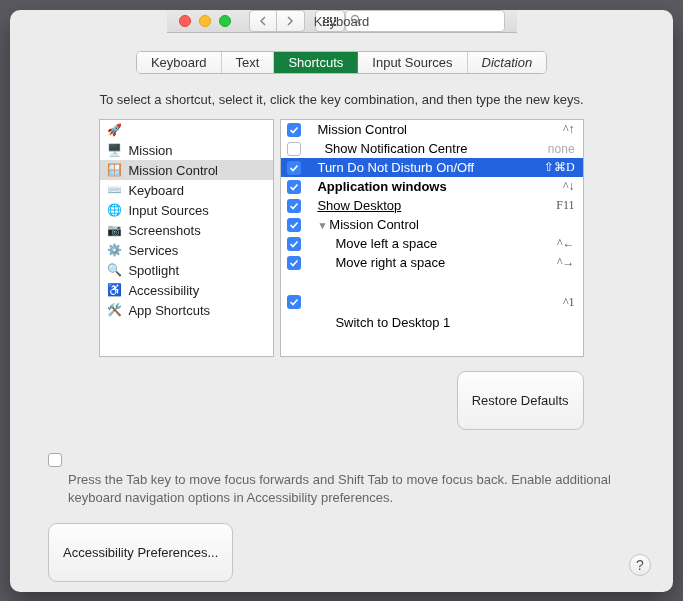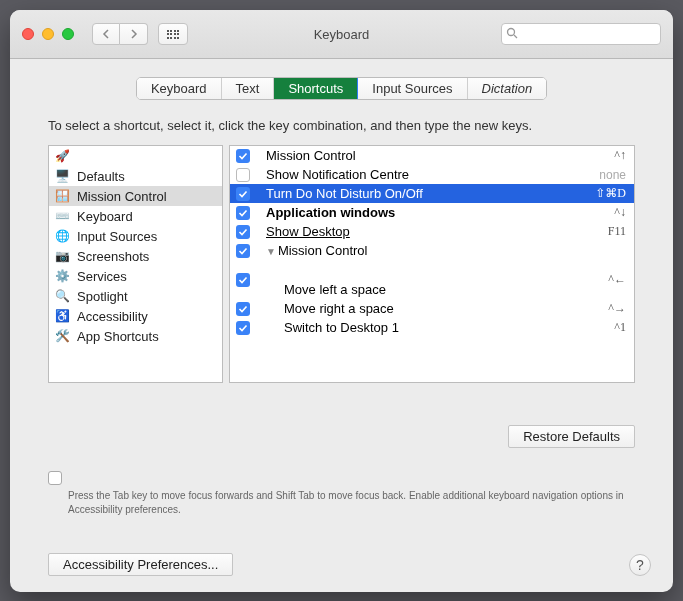--- a/index.html
+++ b/index.html
@@ -16,20 +16,21 @@
     left: 10px;
     top: 10px;
     width: 663px;
     height: 582px;
     background: #ececec;
     border-radius: 10px;
     box-shadow: 0 12px 30px rgba(0,0,0,0.4);
     overflow: hidden;
     display: flex;
     flex-direction: column;
+    align-items: center;
   }
   .titlebar {
     height: 50px;
     background: linear-gradient(#e8e8e8, #dcdcdc);
     border-bottom: 1px solid #b8b8b8;
     display: flex;
     align-items: center;
     padding: 0 12px;
     position: relative;
   }
@@ -114,28 +115,28 @@
   .chk svg { width:10px; height:10px; }
   .shortcut-row .label { flex:1; }
   .shortcut-row .keys { color:#555; font-size:12px; font-family:-apple-system; }
   .shortcut-row.sel .keys { color:#fff; }
   .shortcut-row .none { color:#aaa; font-size:12px; }
   .disclose { color:#888; font-size:10px; margin-right:2px; }
 
   .restore { display:flex; justify-content:flex-end; margin-top:14px; }
   .restore button, .accpref button {
     background:linear-gradient(#fdfdfd,#f0f0f0);
-    border:1px solid #c4c4c4; border-radius:2px;
-    padding:3px 14px; font-size:13px; color:#222;margin-top:28px;
+    border:1px solid #c4c4c4; border-radius:9px;
+    padding:21px 14px; font-size:13px; color:#222;
   }
 
   .footer { padding: 22px 38px 16px 38px; }
   .kbcheck { display:flex; gap:6px; align-items:flex-start; font-size:13px; color:#222; margin-bottom:4px;}
   .kbcheck .box { width:14px; height:14px; background:#fff; border:1px solid #aaa; border-radius:3px; flex-shrink:0; margin-top:1px;}
-  .helptext { font-size:10px; color:#666; padding-left:20px; margin-bottom:9px; line-height:1.35; }
+  .helptext { font-size:13px; color:#666; padding-left:20px; margin-bottom:17px; line-height:1.35; }
 
   .help-btn {
     position:absolute; right:22px; bottom:16px;
     width:22px; height:22px; border-radius:50%;
     background:linear-gradient(#fdfdfd,#ececec);
     border:1px solid #c4c4c4;
     display:flex; align-items:center; justify-content:center;
     color:#555; font-size:14px;
   }
 </style>
@@ -204,21 +205,21 @@
   <div class="content">
     <div class="instruction">To select a shortcut, select it, click the key combination, and then type the new keys.</div>
 
     <div class="panes">
       <div class="pane left" id="sidebar">
           <div class="sidebar-item">
             <span class="icon">🚀</span>
           </div>
           <div class="sidebar-item">
             <span class="icon">🖥️</span>
-            <span>Defaults</span>
+            <span>Mission</span>
           </div>
           <div class="sidebar-item sel">
             <span class="icon">🪟</span>
             <span>Mission Control</span>
           </div>
           <div class="sidebar-item">
             <span class="icon">⌨️</span>
             <span>Keyboard</span>
           </div>
           <div class="sidebar-item">
@@ -251,21 +252,21 @@
             <div class="chk">
               <svg viewBox="0 0 10 10">
                 <path d="M1.5 5 L4 7.5 L8.5 2.5" stroke="#fff" stroke-width="1.6" fill="none"></path>
               </svg>
             </div>
             <span class="label" style="padding-left: 8px;">Mission Control</span>
             <span class="keys">^↑</span>
           </div>
           <div class="shortcut-row">
             <div class="chk unchecked"></div>
-            <span class="label" style="padding-left: 8px;">Show Notification Centre</span>
+            <span class="label" style="padding-left: 8px; margin-left: 7px;">Show Notification Centre</span>
             <span class="none">none</span>
           </div>
           <div class="shortcut-row sel">
             <div class="chk">
               <svg viewBox="0 0 10 10">
                 <path d="M1.5 5 L4 7.5 L8.5 2.5" stroke="#fff" stroke-width="1.6" fill="none"></path>
               </svg>
             </div>
             <span class="label" style="padding-left: 8px;">Turn Do Not Disturb On/Off</span>
             <span class="keys">⇧⌘D</span>
@@ -296,39 +297,39 @@
             </div>
             <span class="label" style="padding-left: 8px;"><span class="disclose">▼</span>Mission Control</span>
             <span class="keys"></span>
           </div>
           <div class="shortcut-row">
             <div class="chk">
               <svg viewBox="0 0 10 10">
                 <path d="M1.5 5 L4 7.5 L8.5 2.5" stroke="#fff" stroke-width="1.6" fill="none"></path>
               </svg>
             </div>
-            <span class="label" style="padding-left: 26px; margin-top: 20px;">Move left a space</span>
+            <span class="label" style="padding-left: 26px;">Move left a space</span>
             <span class="keys">^←</span>
           </div>
           <div class="shortcut-row">
             <div class="chk">
               <svg viewBox="0 0 10 10">
                 <path d="M1.5 5 L4 7.5 L8.5 2.5" stroke="#fff" stroke-width="1.6" fill="none"></path>
               </svg>
             </div>
             <span class="label" style="padding-left: 26px;">Move right a space</span>
             <span class="keys">^→</span>
           </div>
           <div class="shortcut-row">
             <div class="chk">
               <svg viewBox="0 0 10 10">
                 <path d="M1.5 5 L4 7.5 L8.5 2.5" stroke="#fff" stroke-width="1.6" fill="none"></path>
               </svg>
             </div>
-            <span class="label" style="padding-left: 26px;">Switch to Desktop 1</span>
+            <span class="label" style="padding-left: 26px; margin-top: 41px;">Switch to Desktop 1</span>
             <span class="keys">^1</span>
           </div>
         </div>
     </div>
 
     <div class="restore">
       <button>Restore Defaults</button>
     </div>
   </div>
 

